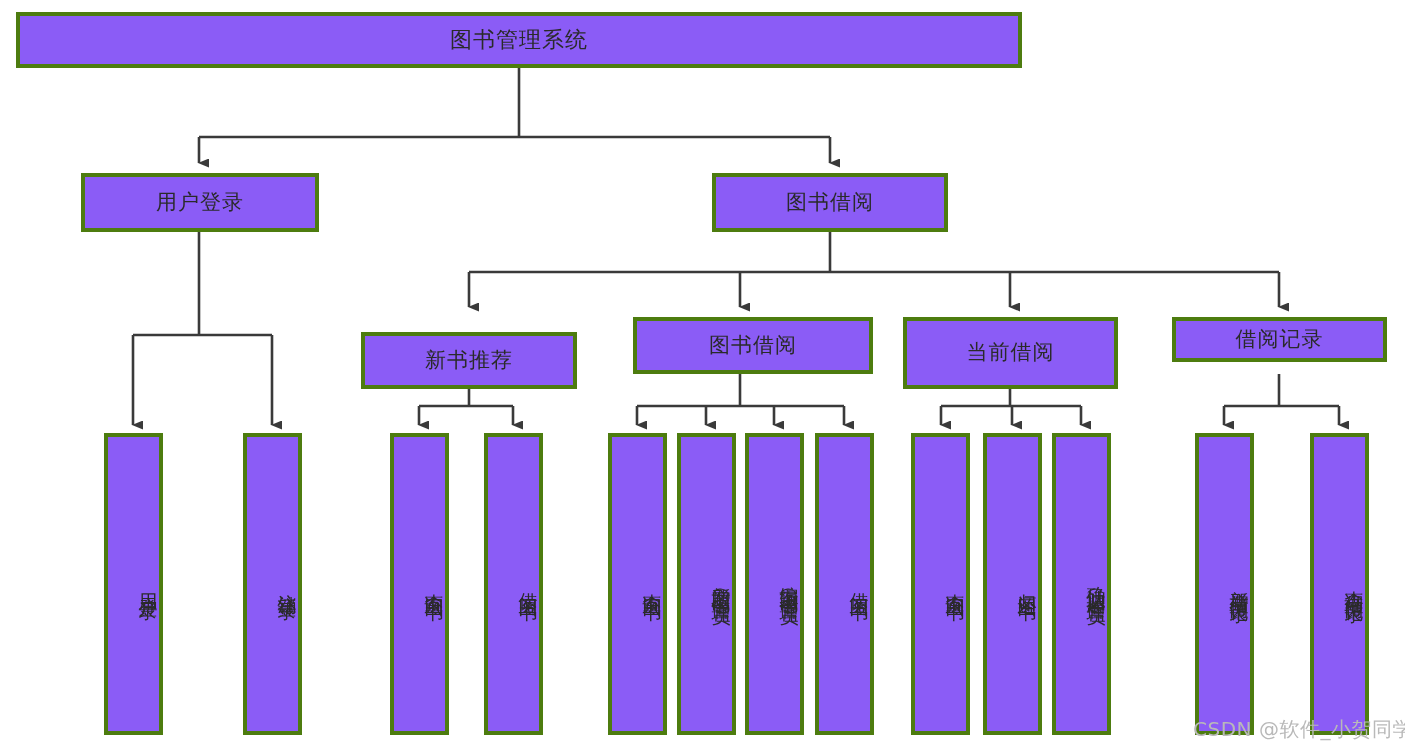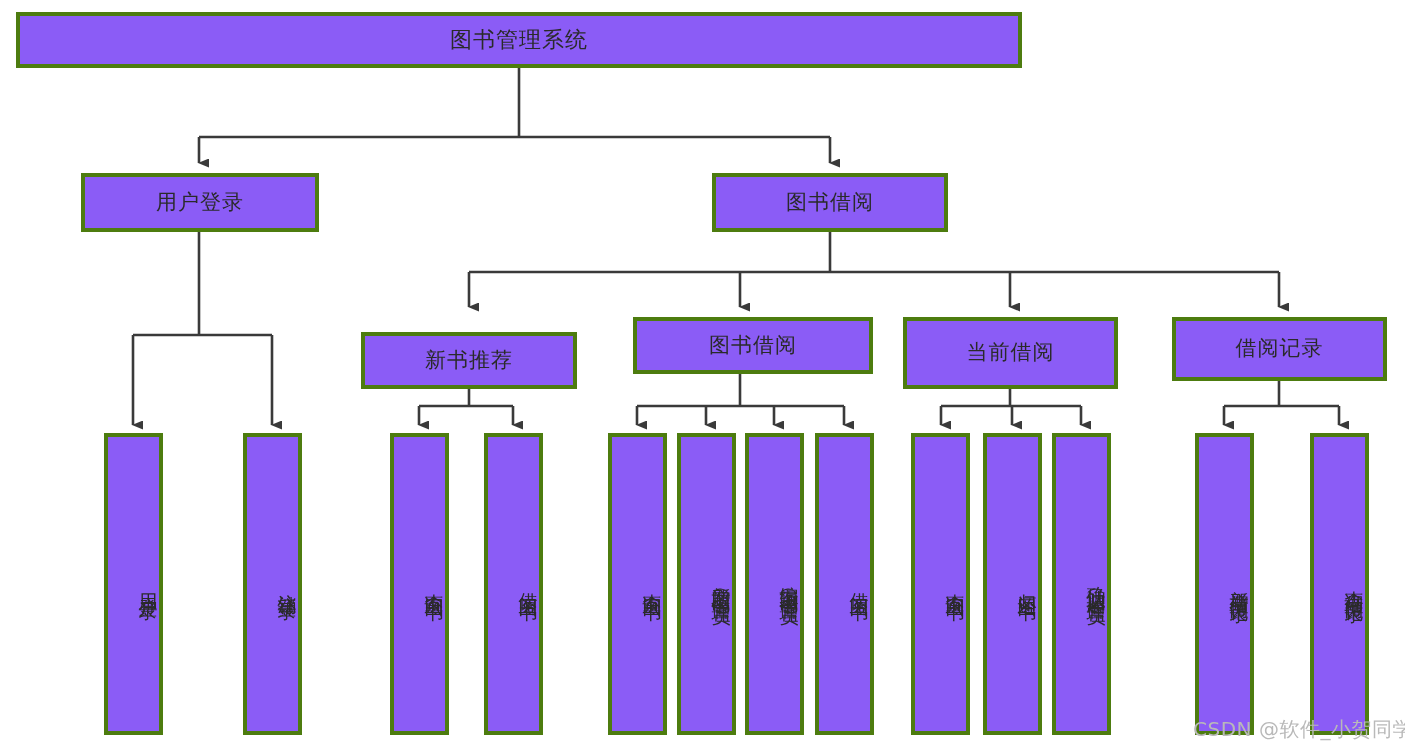--- a/index.html
+++ b/index.html
@@ -139,21 +139,21 @@
 
   <div class="node node-h" style="left:361px; top:317px; width:216px; height:57px;margin-top:15px;">
     <span>新书推荐</span>
   </div>
   <div class="node node-h" style="left:633px; top:317px; width:240px; height:57px;">
     <span>图书借阅</span>
   </div>
   <div class="node node-h" style="left:903px; top:317px; width:215px; height:72px;">
     <span>当前借阅</span>
   </div>
-  <div class="node node-h" style="left:1172px; top:317px; width:215px; height:64px;">
+  <div class="node node-h" style="left:1172px; top:317px; width:215px; height:45px;">
     <span>借阅记录</span>
   </div>
 
   <div class="node node-v" style="left:104px; top:433px; width:59px; height:302px;">
     <span class="vlabel">用户登录</span>
   </div>
   <div class="node node-v" style="left:243px; top:433px; width:59px; height:302px;">
     <span class="vlabel">注销登录</span>
   </div>
 

